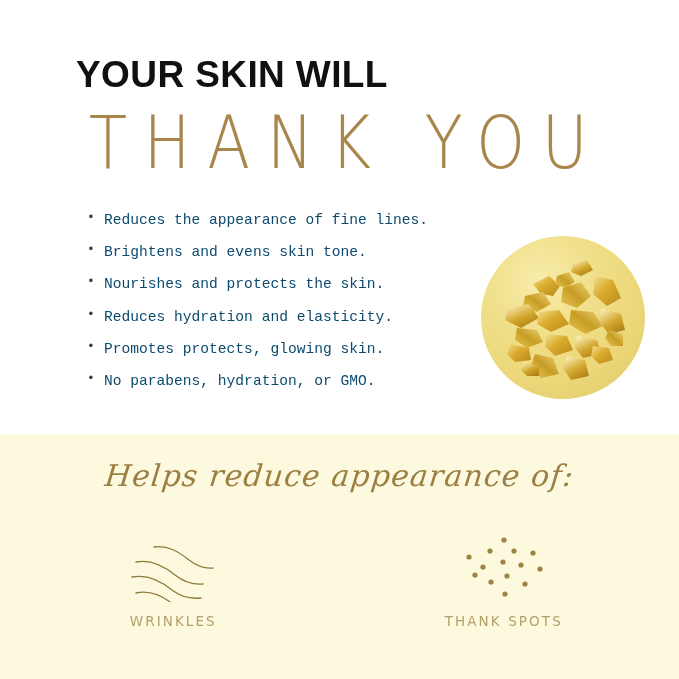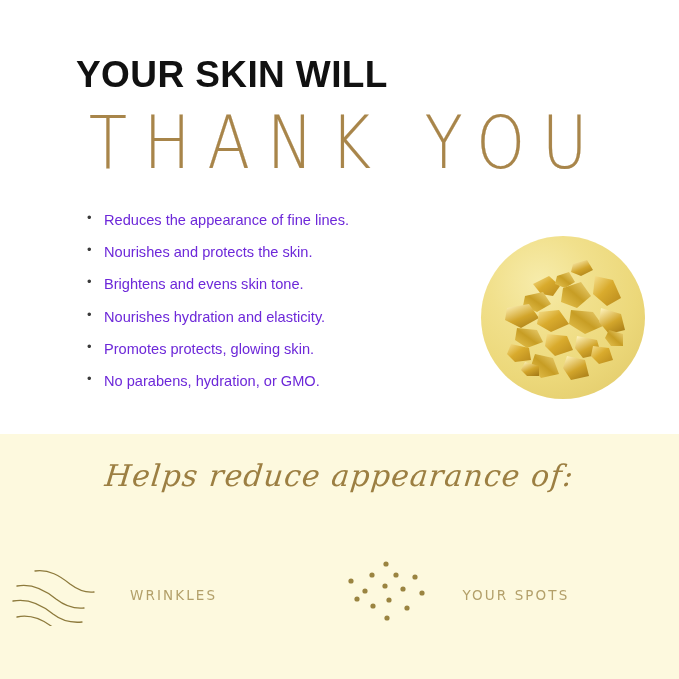--- a/index.html
+++ b/index.html
@@ -70,24 +70,24 @@
     top: 212px;
     width: 400px;
     list-style: none;
     margin: 0;
     padding: 0;
   }
   .bullet-item {
     position: relative;
     padding-left: 19px;
     margin: 0 0 16.2px 0;
-    font-family: Liberation Sans, sans-serif;
+    font-family: Liberation Mono, monospace;
     font-size: 14.6px;
     font-weight: 400;
-    color: #6d28d9;
+    color: #0c4a6e;
     line-height: 1.1;
     white-space: nowrap;
   }
   .bullet-item::before {
     content: "•";
     position: absolute;
     left: 2px;
     top: -1px;
     font-size: 13px;
     color: #3a3a3a;
@@ -150,23 +150,22 @@
     left: 0;
     top: 95px;
     width: 679px;
     height: 130px;
     display: flex;
   }
   .icon-cell {
     flex: 1 1 0;
     position: relative;
     display: flex;
-    flex-direction: row;
+    flex-direction: column;
     align-items: center;
-    gap: 30px;
   }
   .icon-cell.cell-1 { margin-left: 8px; }
   .icon-cell.cell-3 { margin-right: 10px; }
   .icon-art {
     height: 82px;
     display: flex;
     align-items: center;
     justify-content: center;
   }
   .icon-label {
@@ -185,23 +184,23 @@
 <div id="page">
 
   <div class="top-section">
 
     <div class="headline-1">YOUR SKIN WILL</div>
 
     <div class="headline-2">THANK YOU</div>
 
     <ul class="bullets">
       <li class="bullet-item">Reduces the appearance of fine lines.</li>
+      <li class="bullet-item">Brightens and evens skin tone.</li>
       <li class="bullet-item">Nourishes and protects the skin.</li>
-      <li class="bullet-item">Brightens and evens skin tone.</li>
-      <li class="bullet-item">Nourishes hydration and elasticity.</li>
+      <li class="bullet-item">Reduces hydration and elasticity.</li>
       <li class="bullet-item">Promotes protects, glowing skin.</li>
       <li class="bullet-item">No parabens, hydration, or GMO.</li>
     </ul>
 
     <div class="gold-disc-wrap">
       <div class="gold-disc">
         <svg width="164" height="163" viewBox="0 0 164 163" aria-hidden="true">
           <defs>
             <linearGradient id="flakeA" x1="0" y1="0" x2="1" y2="1">
               <stop offset="0%" stop-color="#f6e08f"></stop>
@@ -281,19 +280,19 @@
               <circle cx="64" cy="30" r="2.6"></circle>
               <circle cx="83" cy="34" r="2.6"></circle>
               <circle cx="50" cy="41" r="2.6"></circle>
               <circle cx="34" cy="47" r="2.6"></circle>
               <circle cx="68" cy="49" r="2.6"></circle>
               <circle cx="48" cy="59" r="2.6"></circle>
               <circle cx="18" cy="40" r="2.6"></circle>
             </g>
           </svg>
         </div>
-        <div class="icon-label">YOUR SPOTS</div>
+        <div class="icon-label">THANK SPOTS</div>
       </div>
 
     </div>
   </div>
 
 </div>
 
 </body></html>

